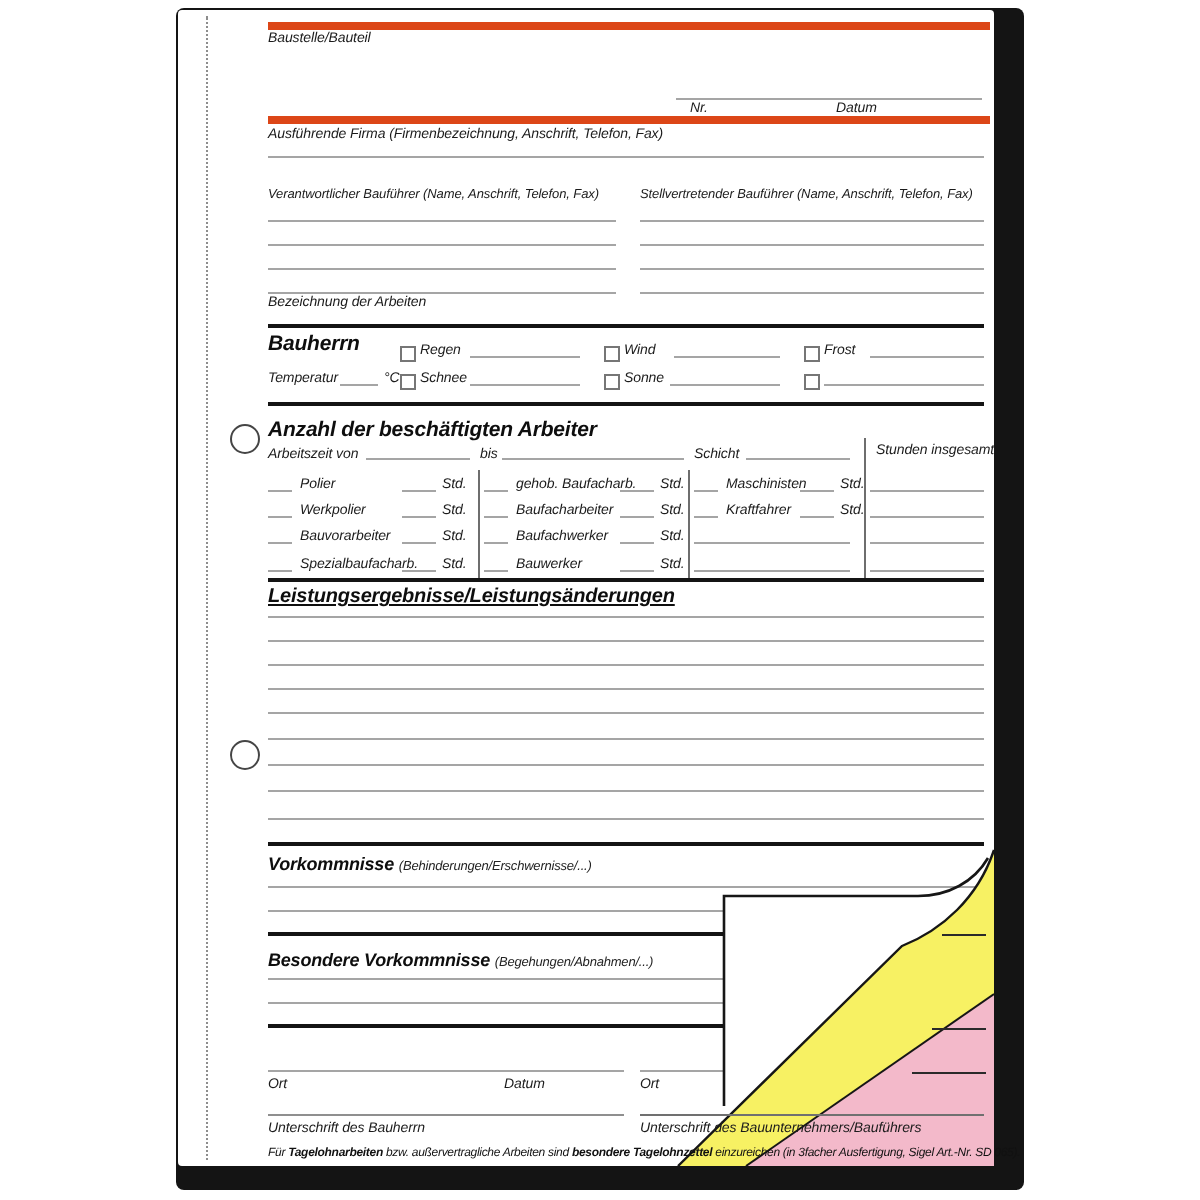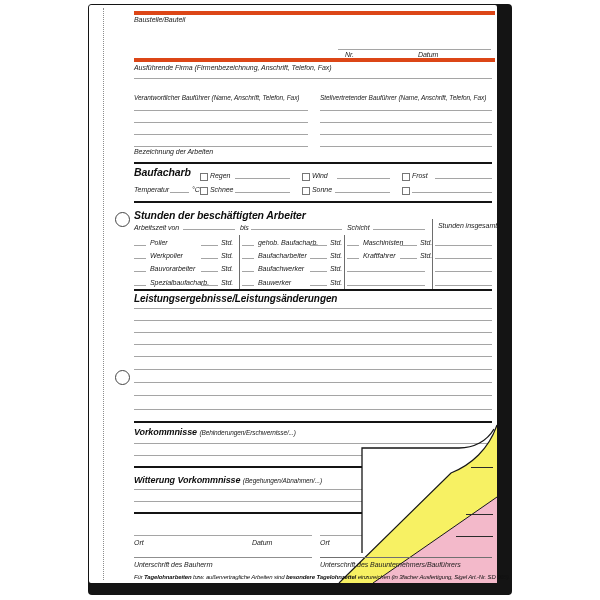--- a/index.html
+++ b/index.html
@@ -8,21 +8,21 @@
   .pad{position:absolute;left:88px;top:4px;width:424px;height:591px;background:#141414;border-radius:4px;}
   .page{position:absolute;left:1px;top:1px;width:408px;height:578px;background:#ffffff;border-radius:2px;}
   .perf{position:absolute;left:14px;top:3px;bottom:3px;width:0;border-left:1.6px dotted #8d8d8d;}
   .hole{position:absolute;width:13px;height:13px;border:1.6px solid #454545;border-radius:50%;background:#fff;}
   .redbar{position:absolute;height:3.5px;}
   .lbl{position:absolute;font:italic 7px/1.15 "Liberation Sans",sans-serif;color:#1b1b1b;white-space:nowrap;letter-spacing:-0.05px;}
   .lbl.sm{font-size:6.5px;}
   .ln{position:absolute;height:1px;background:#a5a5a5;}
   .rule{position:absolute;height:1.8px;background:#141414;}
   .h{position:absolute;font:italic 700 10.5px/1 "Liberation Sans",sans-serif;color:#0e0e0e;white-space:nowrap;letter-spacing:-0.1px;}
-  .h.mid{font-size:10px;}
+  .h.mid{font-size:10px;text-decoration:underline;}
   .h.sub{font-size:9px;}
   .h .sfx{font:italic 400 6.5px "Liberation Sans",sans-serif;color:#222;}
   .title{position:absolute;right:14px;top:11px;font:italic 700 17px/1 "Liberation Sans",sans-serif;
          color:#050505;letter-spacing:-0.3px;white-space:nowrap;}
   .cb{position:absolute;width:5.5px;height:5.5px;border:1px solid #767676;background:#fff;}
   .vd{position:absolute;width:1px;background:#6e6e6e;}
   .top5{position:absolute;z-index:5;}
   .seg{position:absolute;height:1px;background:#2a2a2a;z-index:5;}
   .cornersvg{position:absolute;left:0;top:0;z-index:4;}
   .footer{position:absolute;left:45px;top:569px;width:360px;font:italic 6px "Liberation Sans",sans-serif;
@@ -55,21 +55,21 @@
       <div class="ln" style="left:45px;top:117px;width:174px;"></div>
       <div class="ln" style="left:45px;top:129px;width:174px;"></div>
       <div class="ln" style="left:45px;top:141px;width:174px;"></div>
       <div class="ln" style="left:231px;top:105px;width:172px;"></div>
       <div class="ln" style="left:231px;top:117px;width:172px;"></div>
       <div class="ln" style="left:231px;top:129px;width:172px;"></div>
       <div class="ln" style="left:231px;top:141px;width:172px;"></div>
       <div class="lbl" style="left:45px;top:143px;">Bezeichnung der Arbeiten</div>
       <div class="rule" style="left:45px;top:157px;width:358px;"></div>
 
-      <div class="h" style="left:45px;top:162px;">Baufacharb</div>
+      <div class="h" style="left:45px;top:162px;">Bauherrn</div>
       <div class="cb" style="left:111px;top:168px;"></div>
       <div class="lbl" style="left:121px;top:167px;">Regen</div>
       <div class="ln" style="left:146px;top:173px;width:55px;"></div>
       <div class="cb" style="left:213px;top:168px;"></div>
       <div class="lbl" style="left:223px;top:167px;">Wind</div>
       <div class="ln" style="left:248px;top:173px;width:53px;"></div>
       <div class="cb" style="left:313px;top:168px;"></div>
       <div class="lbl" style="left:323px;top:167px;">Frost</div>
       <div class="ln" style="left:346px;top:173px;width:57px;"></div>
       <div class="lbl" style="left:45px;top:181px;">Temperatur</div>
@@ -78,21 +78,21 @@
       <div class="cb" style="left:111px;top:182px;"></div>
       <div class="lbl" style="left:121px;top:181px;">Schnee</div>
       <div class="ln" style="left:146px;top:187px;width:55px;"></div>
       <div class="cb" style="left:213px;top:182px;"></div>
       <div class="lbl" style="left:223px;top:181px;">Sonne</div>
       <div class="ln" style="left:246px;top:187px;width:55px;"></div>
       <div class="cb" style="left:313px;top:182px;"></div>
       <div class="ln" style="left:323px;top:187px;width:80px;"></div>
       <div class="rule" style="left:45px;top:196px;width:358px;"></div>
 
-      <div class="h" style="left:45px;top:205px;">Stunden der beschäftigten Arbeiter</div>
+      <div class="h" style="left:45px;top:205px;">Anzahl der beschäftigten Arbeiter</div>
       <div class="lbl" style="left:45px;top:219px;">Arbeitszeit von</div>
       <div class="ln" style="left:94px;top:224px;width:52px;"></div>
       <div class="lbl" style="left:151px;top:219px;">bis</div>
       <div class="ln" style="left:162px;top:224px;width:91px;"></div>
       <div class="lbl" style="left:258px;top:219px;">Schicht</div>
       <div class="ln" style="left:284px;top:224px;width:52px;"></div>
       <div class="lbl" style="left:349px;top:217px;">Stunden insgesamt</div>
       <div class="vd" style="left:150px;top:230px;height:54px;"></div>
       <div class="vd" style="left:255px;top:230px;height:54px;"></div>
       <div class="vd" style="left:343px;top:214px;height:70px;"></div>
@@ -158,21 +158,21 @@
       <div class="ln" style="left:45px;top:377px;width:358px;"></div>
       <div class="ln" style="left:45px;top:390px;width:358px;"></div>
       <div class="ln" style="left:45px;top:404px;width:358px;"></div>
       <div class="rule" style="left:45px;top:416px;width:358px;"></div>
 
       <div class="h sub" style="left:45px;top:423px;"><span>Vorkommnisse</span> <span class="sfx">(Behinderungen/Erschwernisse/...)</span></div>
       <div class="ln" style="left:45px;top:438px;width:358px;"></div>
       <div class="ln" style="left:45px;top:450px;width:358px;"></div>
       <div class="rule" style="left:45px;top:461px;width:358px;"></div>
 
-      <div class="h sub" style="left:45px;top:471px;"><span>Witterung Vorkommnisse</span> <span class="sfx">(Begehungen/Abnahmen/...)</span></div>
+      <div class="h sub" style="left:45px;top:471px;"><span>Besondere Vorkommnisse</span> <span class="sfx">(Begehungen/Abnahmen/...)</span></div>
       <div class="ln" style="left:45px;top:484px;width:358px;"></div>
       <div class="ln" style="left:45px;top:496px;width:358px;"></div>
       <div class="rule" style="left:45px;top:507px;width:358px;"></div>
 
       <div class="ln" style="left:45px;top:530px;width:178px;"></div>
       <div class="ln" style="left:231px;top:530px;width:172px;"></div>
       <div class="lbl" style="left:45px;top:534px;">Ort</div>
       <div class="lbl" style="left:163px;top:534px;">Datum</div>
       <div class="lbl" style="left:231px;top:534px;">Ort</div>
 

